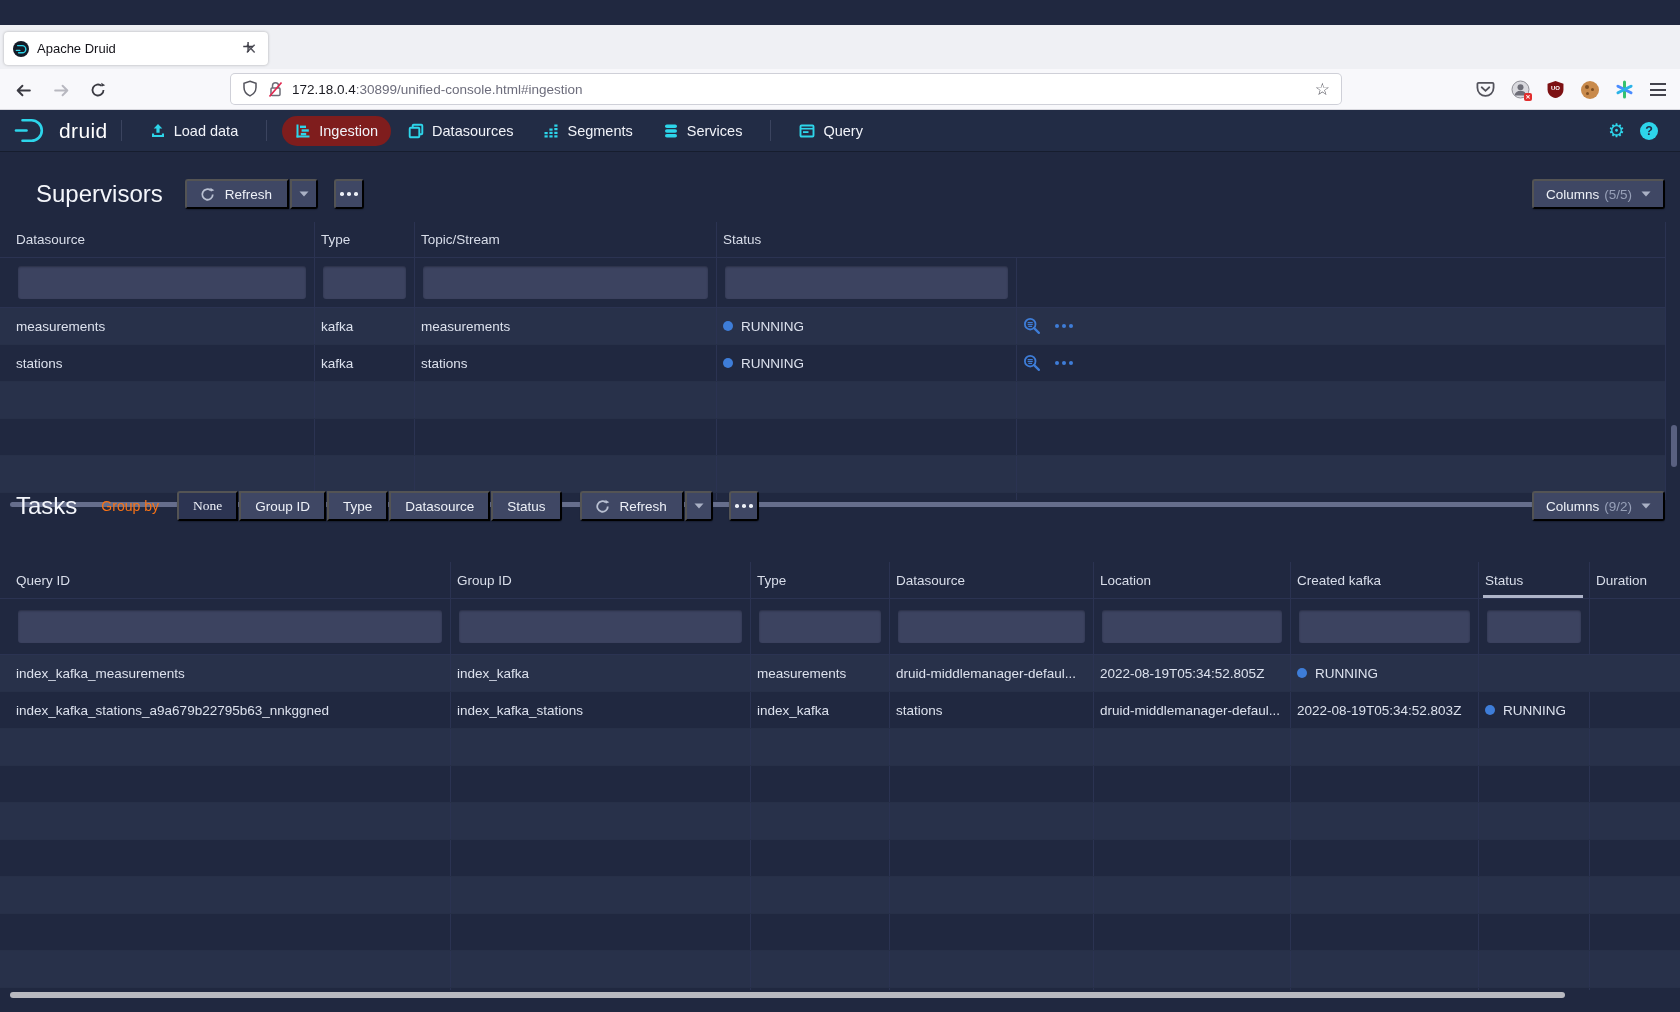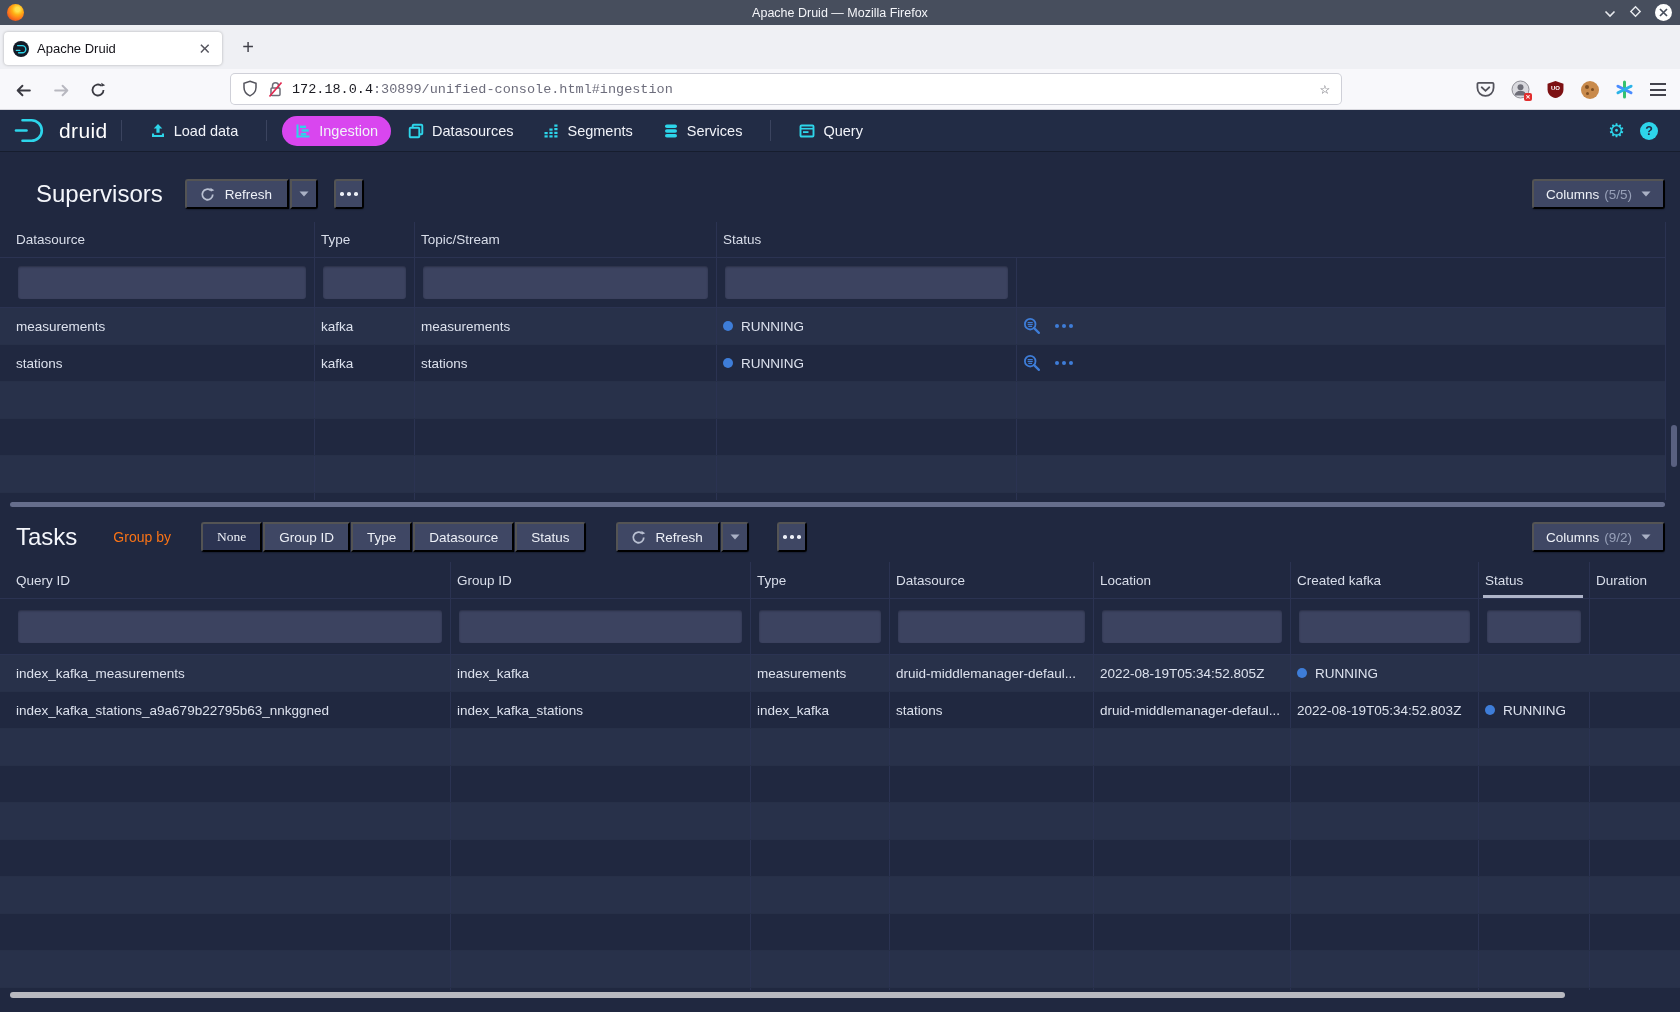--- a/index.html
+++ b/index.html
@@ -9,32 +9,32 @@
   
   .titlebar{position:absolute;top:0;left:0;right:0;height:25px;background:#474e5d;display:flex;align-items:center;}
   .ff-logo{width:17px;height:17px;margin-left:7px;border-radius:50%;
     background:radial-gradient(circle at 62% 32%,#ffe14d 0 14%,#ffb114 34%,#ff7a1c 58%,#e8541d 78%,#b93d8d 100%);}
   .win-title{position:absolute;left:0;right:0;text-align:center;color:#f4f5f9;font-size:12.5px;pointer-events:none;}
   .win-controls{position:absolute;right:8px;top:0;height:25px;display:flex;align-items:center;gap:13px;}
   .wc-close{width:17px;height:17px;border-radius:50%;background:#fff;display:flex;align-items:center;justify-content:center;}
 
   
   .tabbar{position:absolute;top:25px;left:0;right:0;height:44px;background:#eff0f4;}
-  .tab{position:absolute;left:4px;top:7px;width:218px;height:33px;background:#fff;border-radius:4px;
+  .tab{position:absolute;left:4px;top:7px;width:264px;height:33px;background:#fff;border-radius:4px;
     box-shadow:0 0 3px rgba(0,0,0,.28);display:flex;align-items:center;padding:0 9px;box-sizing:border-box;}
   .tab-title{font-size:13px;color:#15141a;margin-left:8px;white-space:nowrap;overflow:hidden;flex:1;}
   .tab-close{color:#55555e;font-size:15px;line-height:15px;padding:0 2px;}
   .newtab{position:absolute;left:234px;top:8px;width:28px;height:28px;color:#3f3f48;font-size:20px;
     display:flex;align-items:center;justify-content:center;border-radius:4px;}
 
   
   .toolbar{position:absolute;top:69px;left:0;right:0;height:41px;background:#f8f8fb;border-bottom:1px solid #d8d8de;box-sizing:border-box;}
   .navbtn{position:absolute;top:8px;width:26px;height:26px;display:flex;align-items:center;justify-content:center;border-radius:4px;}
   .urlbar{position:absolute;left:231px;top:5px;width:1110px;height:30px;background:#fff;border-radius:4px;
-    box-shadow:0 0 0 1px #cfd0d8;display:flex;align-items:center;padding:0 11px;box-sizing:border-box;font-family:Liberation Mono, monospace;}
+    box-shadow:0 0 0 1px #cfd0d8;display:flex;align-items:center;padding:0 11px;box-sizing:border-box;}
   .url-text{font-size:13.5px;margin-left:9px;white-space:nowrap;}
   .url-host{color:#1b1b22;}
   .url-rest{color:#6d6d7c;}
   .url-star{margin-left:auto;font-size:17px;color:#55555e;line-height:17px;}
   .tb-right{position:absolute;right:14px;top:0;height:41px;display:flex;align-items:center;gap:16px;}
   .ext-ublock{position:relative;width:19px;height:19px;}
   .ublock-txt{position:absolute;left:0;right:0;top:5px;text-align:center;font-size:6px;font-weight:bold;color:#fff;}
   .ext-avatar{position:relative;width:19px;height:19px;}
   .avatar-badge{position:absolute;right:-2px;bottom:-2px;width:8px;height:8px;background:#e12d2d;border-radius:2px;
     color:#fff;font-size:6px;line-height:8px;text-align:center;font-weight:bold;}
@@ -43,21 +43,21 @@
   .hamburger{display:flex;flex-direction:column;gap:3.5px;}
   .hamburger i{width:16px;height:2px;background:#43434c;}
 
   
   .druid-nav{position:absolute;top:110px;left:0;right:0;height:42px;background:#222c45;border-bottom:1px solid #161d2e;
     display:flex;align-items:center;box-sizing:border-box;color:#f1f3f9;}
   .brand{display:flex;align-items:center;gap:9px;margin-left:13px;}
   .brand-text{font-size:21px;font-weight:400;letter-spacing:.4px;color:#fff;}
   .nav-divider{width:1px;height:21px;background:#3b445f;margin:0 13px;}
   .nav-item{display:flex;align-items:center;gap:8px;padding:7px 13px;margin:0 2px;border-radius:17px;font-size:14.5px;}
-  .nav-item.active{background:#d946ef;}
+  .nav-item.active{background:#7f1d1d;}
   .nav-right{margin-left:auto;display:flex;align-items:center;gap:15px;margin-right:22px;}
   .gear{font-size:19px;color:#2dd5ea;line-height:19px;}
   .help{width:18px;height:18px;border-radius:50%;background:#2dd5ea;color:#222c45;font-size:12.5px;font-weight:bold;
     display:flex;align-items:center;justify-content:center;}
 
   
   .sec-head{position:absolute;left:16px;right:15px;display:flex;align-items:center;}
   .sec-title{font-size:24px;font-weight:500;color:#f4f6fb;}
   .btn{height:30px;background:#3f4764;border-radius:3px;color:#edf0f7;font-size:13.5px;
     display:inline-flex;align-items:center;justify-content:center;box-shadow:0 1px 1px rgba(10,14,24,.35);box-sizing:border-box;}
@@ -93,41 +93,20 @@
   .sup-hscroll{position:absolute;top:502px;left:10px;width:1655px;height:5px;border-radius:3px;background:#666e8c;}
   .sup-vscroll{position:absolute;right:3px;top:425px;width:6px;height:42px;border-radius:3px;background:#596080;}
   .tasks-hscroll{position:absolute;top:992px;left:10px;width:1555px;height:6px;border-radius:3px;background:#b8b9c0;}
   .tbl-right-edge{border-right:1px solid #2b3352;}
 </style>
 </head>
 <body>
 
 <div class="screen">
 
-  <div class="titlebar">
-    <div class="ff-logo"></div>
-    <div class="win-title">Apache Druid — Mozilla Firefox</div>
-    <div class="win-controls">
-      <span>
-        <svg width="12" height="8" viewBox="0 0 12 8">
-            <path d="M1.5 1.5 6 6l4.5-4.5" fill="none" stroke="#e8eaee" stroke-width="1.6"></path>
-          </svg>
-      </span>
-      <span>
-        <svg width="13" height="13" viewBox="0 0 13 13">
-            <rect x="3.2" y="3.2" width="6.6" height="6.6" fill="none" stroke="#e8eaee" stroke-width="1.4" transform="rotate(45 6.5 6.5)"></rect>
-          </svg>
-      </span>
-      <span class="wc-close">
-        <svg width="9" height="9" viewBox="0 0 9 9">
-            <path d="M1 1l7 7M8 1L1 8" stroke="#474e5d" stroke-width="1.7"></path>
-          </svg>
-      </span>
-    </div>
-  </div>
 
   <div class="tabbar">
     <div class="tab">
       <span style="display:flex;">
         <svg width="16" height="16" viewBox="0 0 16 16">
             <circle cx="8" cy="8" r="8" fill="#141b27"></circle>
             <path d="M4.6 4.6h4.6a3.6 3.6 0 0 1 0 7.2H5.6" stroke="#2dd5ea" fill="none" stroke-width="1.4" stroke-linecap="round"></path>
             <path d="M3.4 9.4h3.4" stroke="#2dd5ea" stroke-width="1.4" stroke-linecap="round"></path>
           </svg>
       </span>
@@ -414,21 +393,21 @@
           <div class="c"></div>
           <div class="c"></div>
           <div class="c"></div>
           <div class="c"></div>
         </div>
     </div>
   </div>
   <div class="sup-hscroll"></div>
   <div class="sup-vscroll"></div>
 
-  <div class="sec-head" style="top:521px;height:32px;gap:12px;">
+  <div class="sec-head" style="top:490px;height:32px;">
     <span class="sec-title">Tasks</span>
     <span class="groupby-label" style="margin-left:24px;">Group by</span>
     <span class="grp" style="margin-left:18px;">
       <button class="btn dark" style="padding:0 14px;font-family:Liberation Serif, serif;">None</button>
       <button class="btn" style="padding:0 14px;">Group ID</button>
       <button class="btn" style="padding:0 14px;">Type</button>
       <button class="btn" style="padding:0 14px;">Datasource</button>
       <button class="btn" style="padding:0 14px;">Status</button>
     </span>
     <span class="grp" style="margin-left:18px;">

